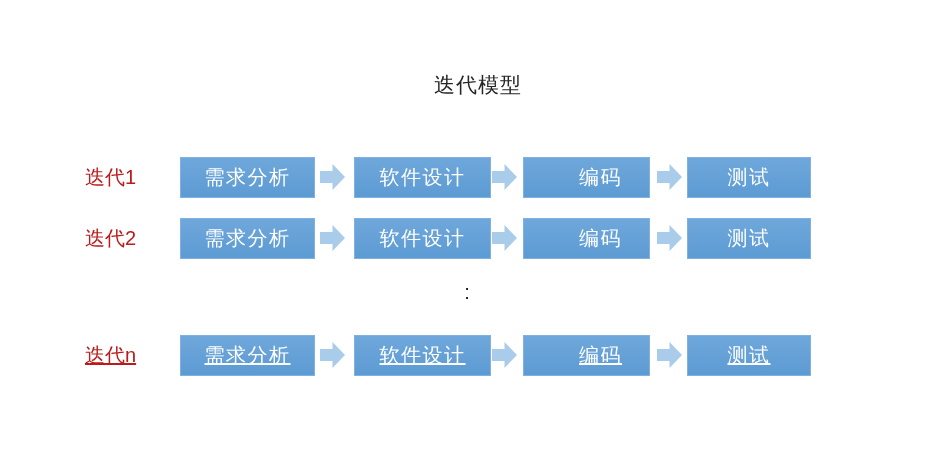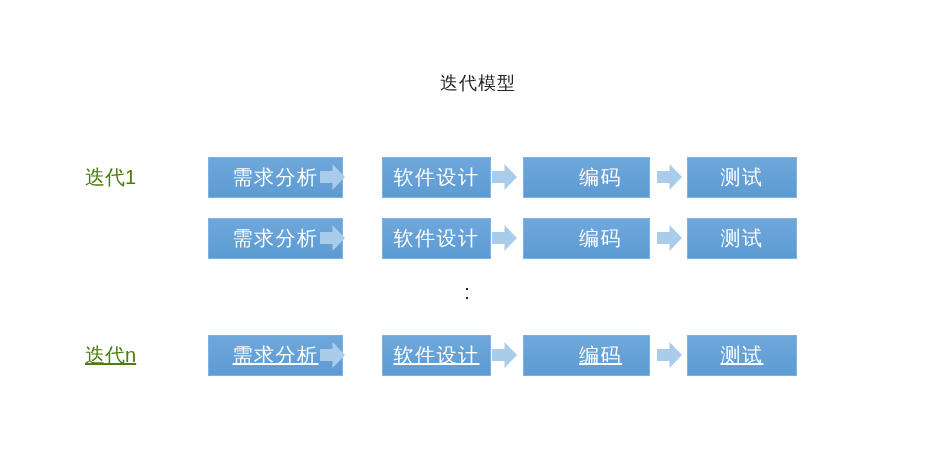--- a/index.html
+++ b/index.html
@@ -14,32 +14,32 @@
     height: 454px;
     background: #ffffff;
     overflow: hidden;
   }
   .diagram-title {
     position: absolute;
     top: 71px;
     left: 388px;
     width: 180px;
     text-align: center;
-    font-size: 18px;
+    font-size: 21px;
     color: #262626;
     letter-spacing: 1px;
     white-space: nowrap;
   }
   .row-label {
     position: absolute;
     height: 41px;
     display: flex;
     align-items: center;
     font-size: 20px;
-    color: #4d7c0f;
+    color: #b91c1c;
     white-space: nowrap;
   }
   .row-label.left  { left: 85px; }
   .row-label.right { left: 825px; }
   .row1 { top: 157px; }
   .row2 { top: 218px; }
   .rown { top: 335px; text-decoration: underline; }
   .stage-box {
     position: absolute;
     height: 41px;
@@ -47,24 +47,24 @@
     border: 1px solid #7FB2E2;
     background: linear-gradient(180deg, #6FA7DB 0%, #5C9BD3 100%);
     display: flex;
     align-items: center;
     justify-content: center;
     color: #ffffff;
     font-size: 20px;
     letter-spacing: 1.5px;
     white-space: nowrap;
   }
-  .col-s0 { left: 180px; width: 135px; margin-left: 28px; }
-  .col-s1 { left: 354px; width: 109px; margin-left: 28px; }
+  .col-s0 { left: 180px; width: 135px; }
+  .col-s1 { left: 354px; width: 137px; }
   .col-s2 { left: 523px; width: 127px; padding-left: 28px; }
-  .col-s3 { left: 687px; width: 110px; }
+  .col-s3 { left: 687px; width: 124px; }
   .flow-arrow {
     position: absolute;
     width: 25px;
     height: 26px;
     margin-top: 7px; 
     background: #A9CCEB;
     clip-path: polygon(0 27%, 50% 27%, 50% 0, 100% 50%, 50% 100%, 50% 73%, 0 73%);
   }
   .col-a0 { left: 320px; }
   .col-a1 { left: 492px; }
@@ -96,20 +96,21 @@
     </div>
   <div class="flow-arrow row1 col-a1"></div>
   <div class="stage-box row1 col-s2">
       <span>编码</span>
     </div>
   <div class="flow-arrow row1 col-a2"></div>
   <div class="stage-box row1 col-s3">
       <span>测试</span>
     </div>
 
+  <div class="row-label left row2">迭代2</div>
   <div class="stage-box row2 col-s0">
       <span>需求分析</span>
     </div>
   <div class="flow-arrow row2 col-a0"></div>
   <div class="stage-box row2 col-s1">
       <span>软件设计</span>
     </div>
   <div class="flow-arrow row2 col-a1"></div>
   <div class="stage-box row2 col-s2">
       <span>编码</span>

